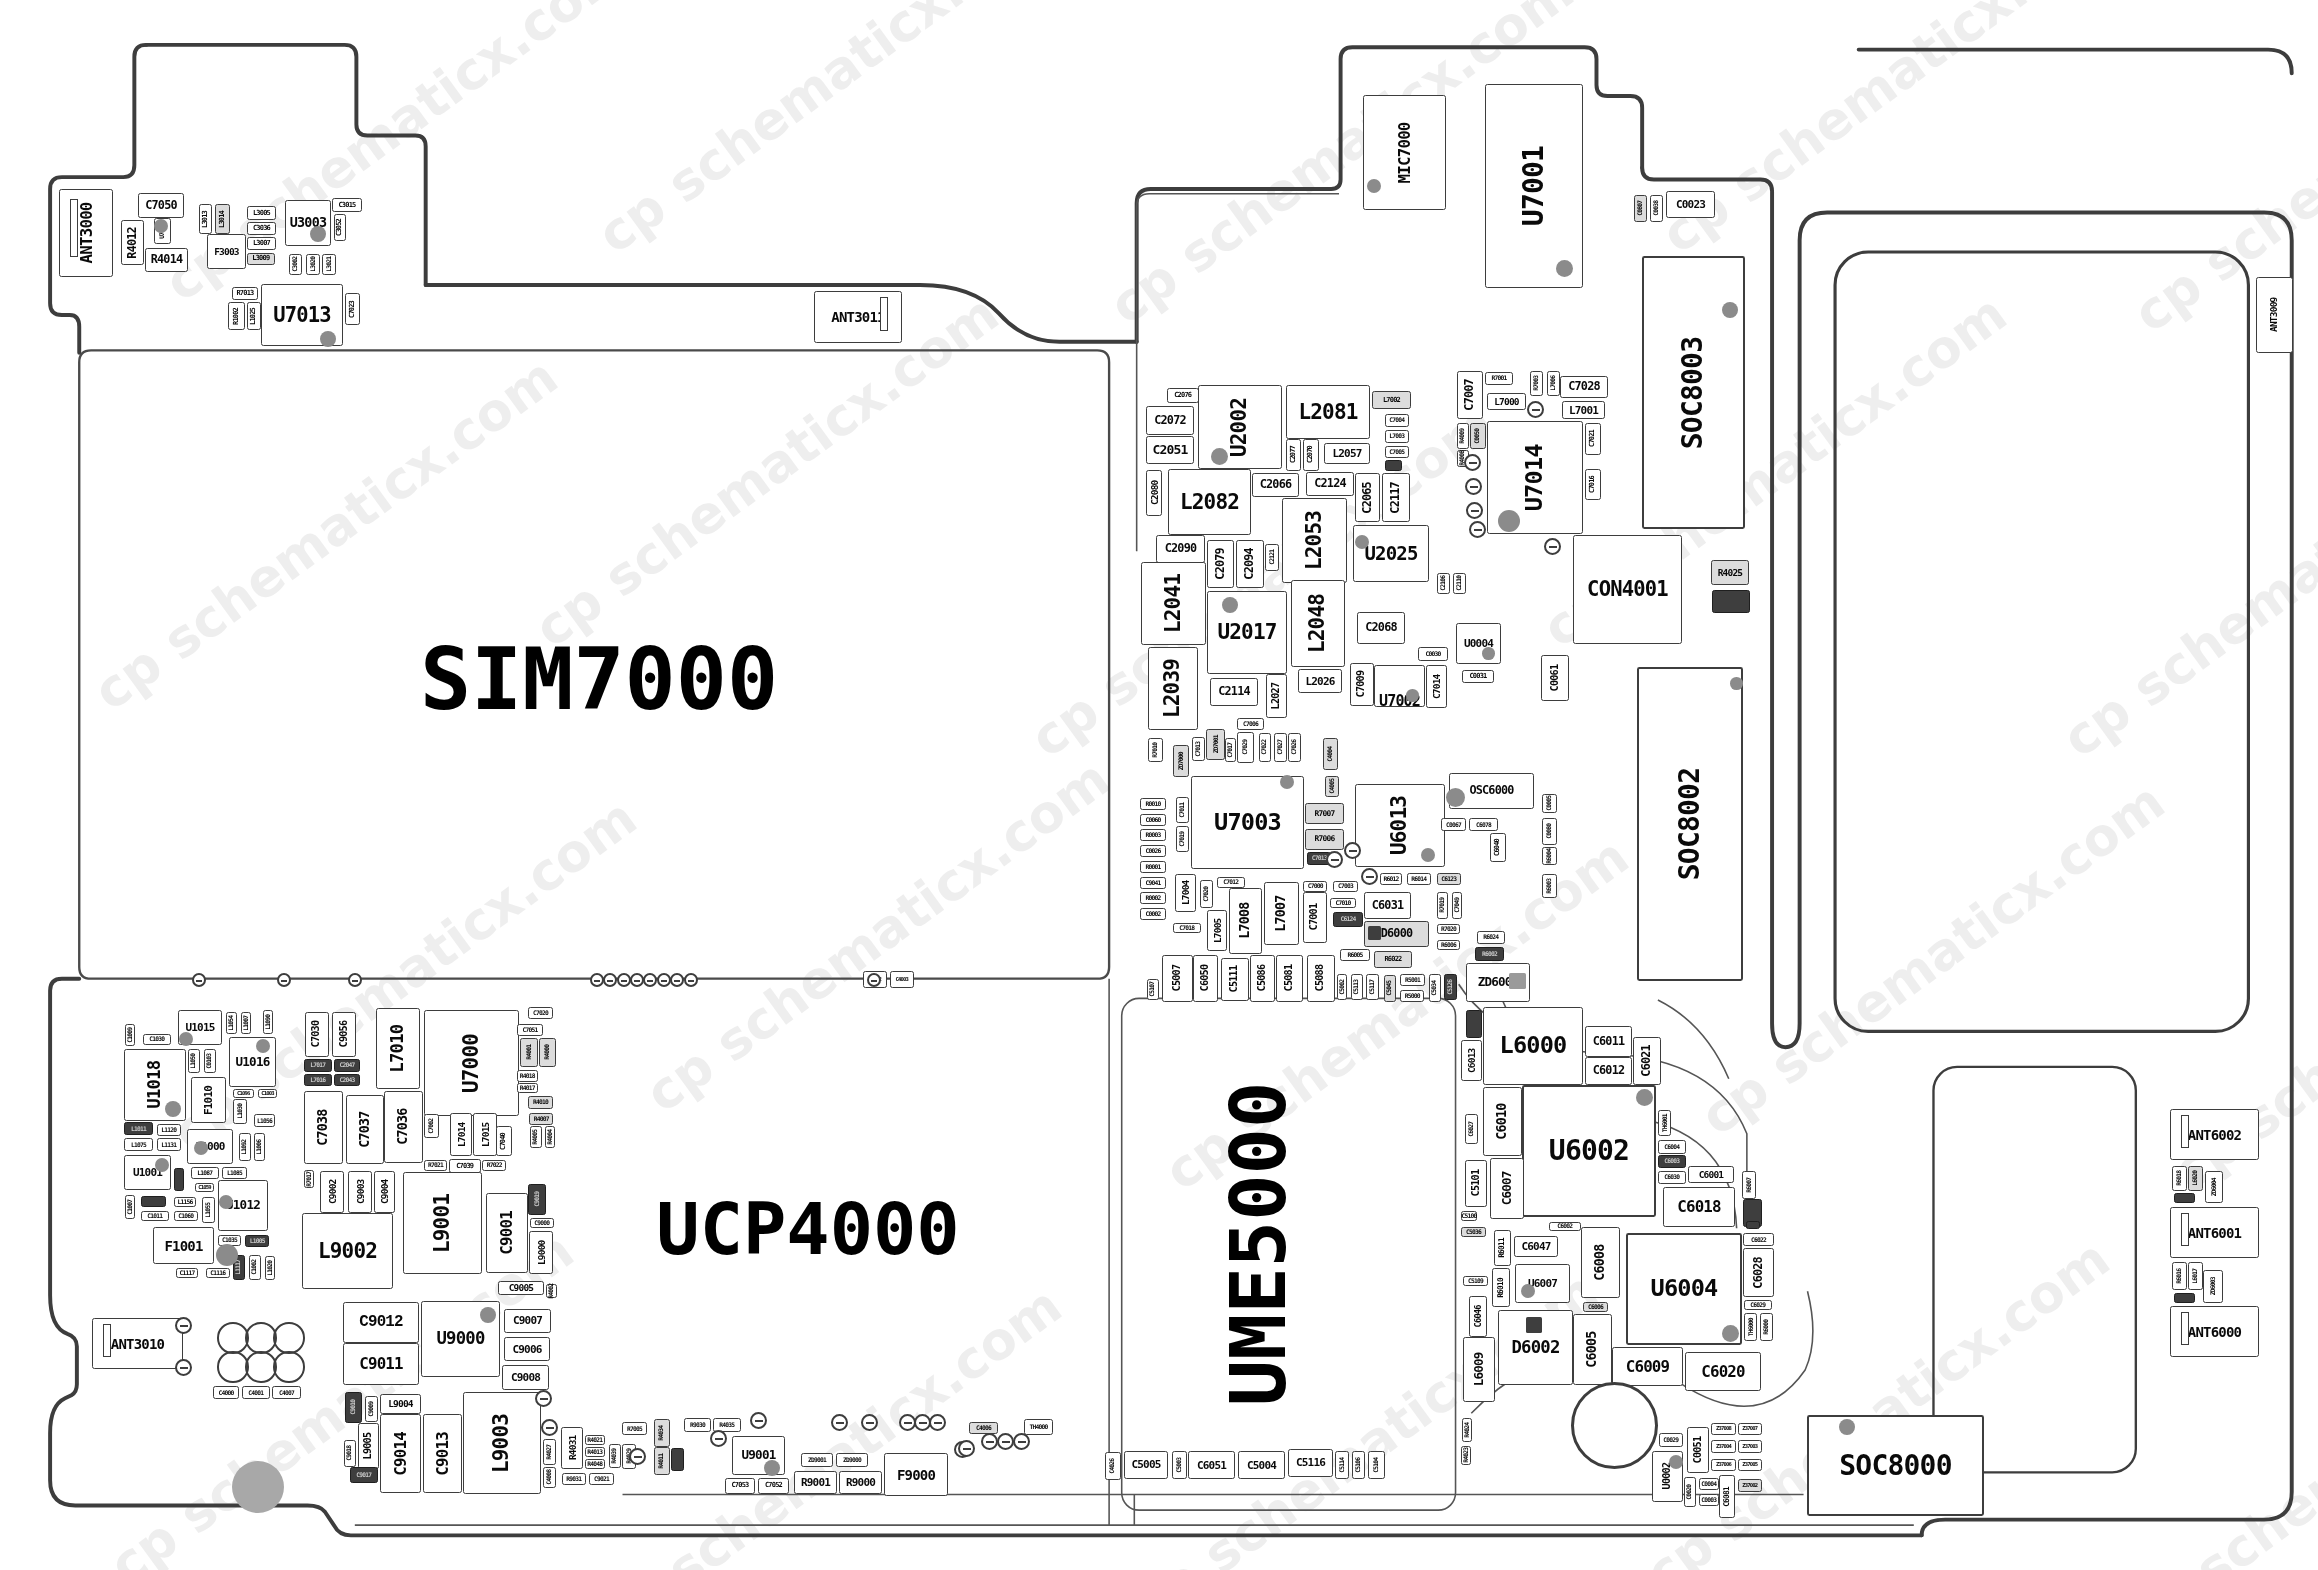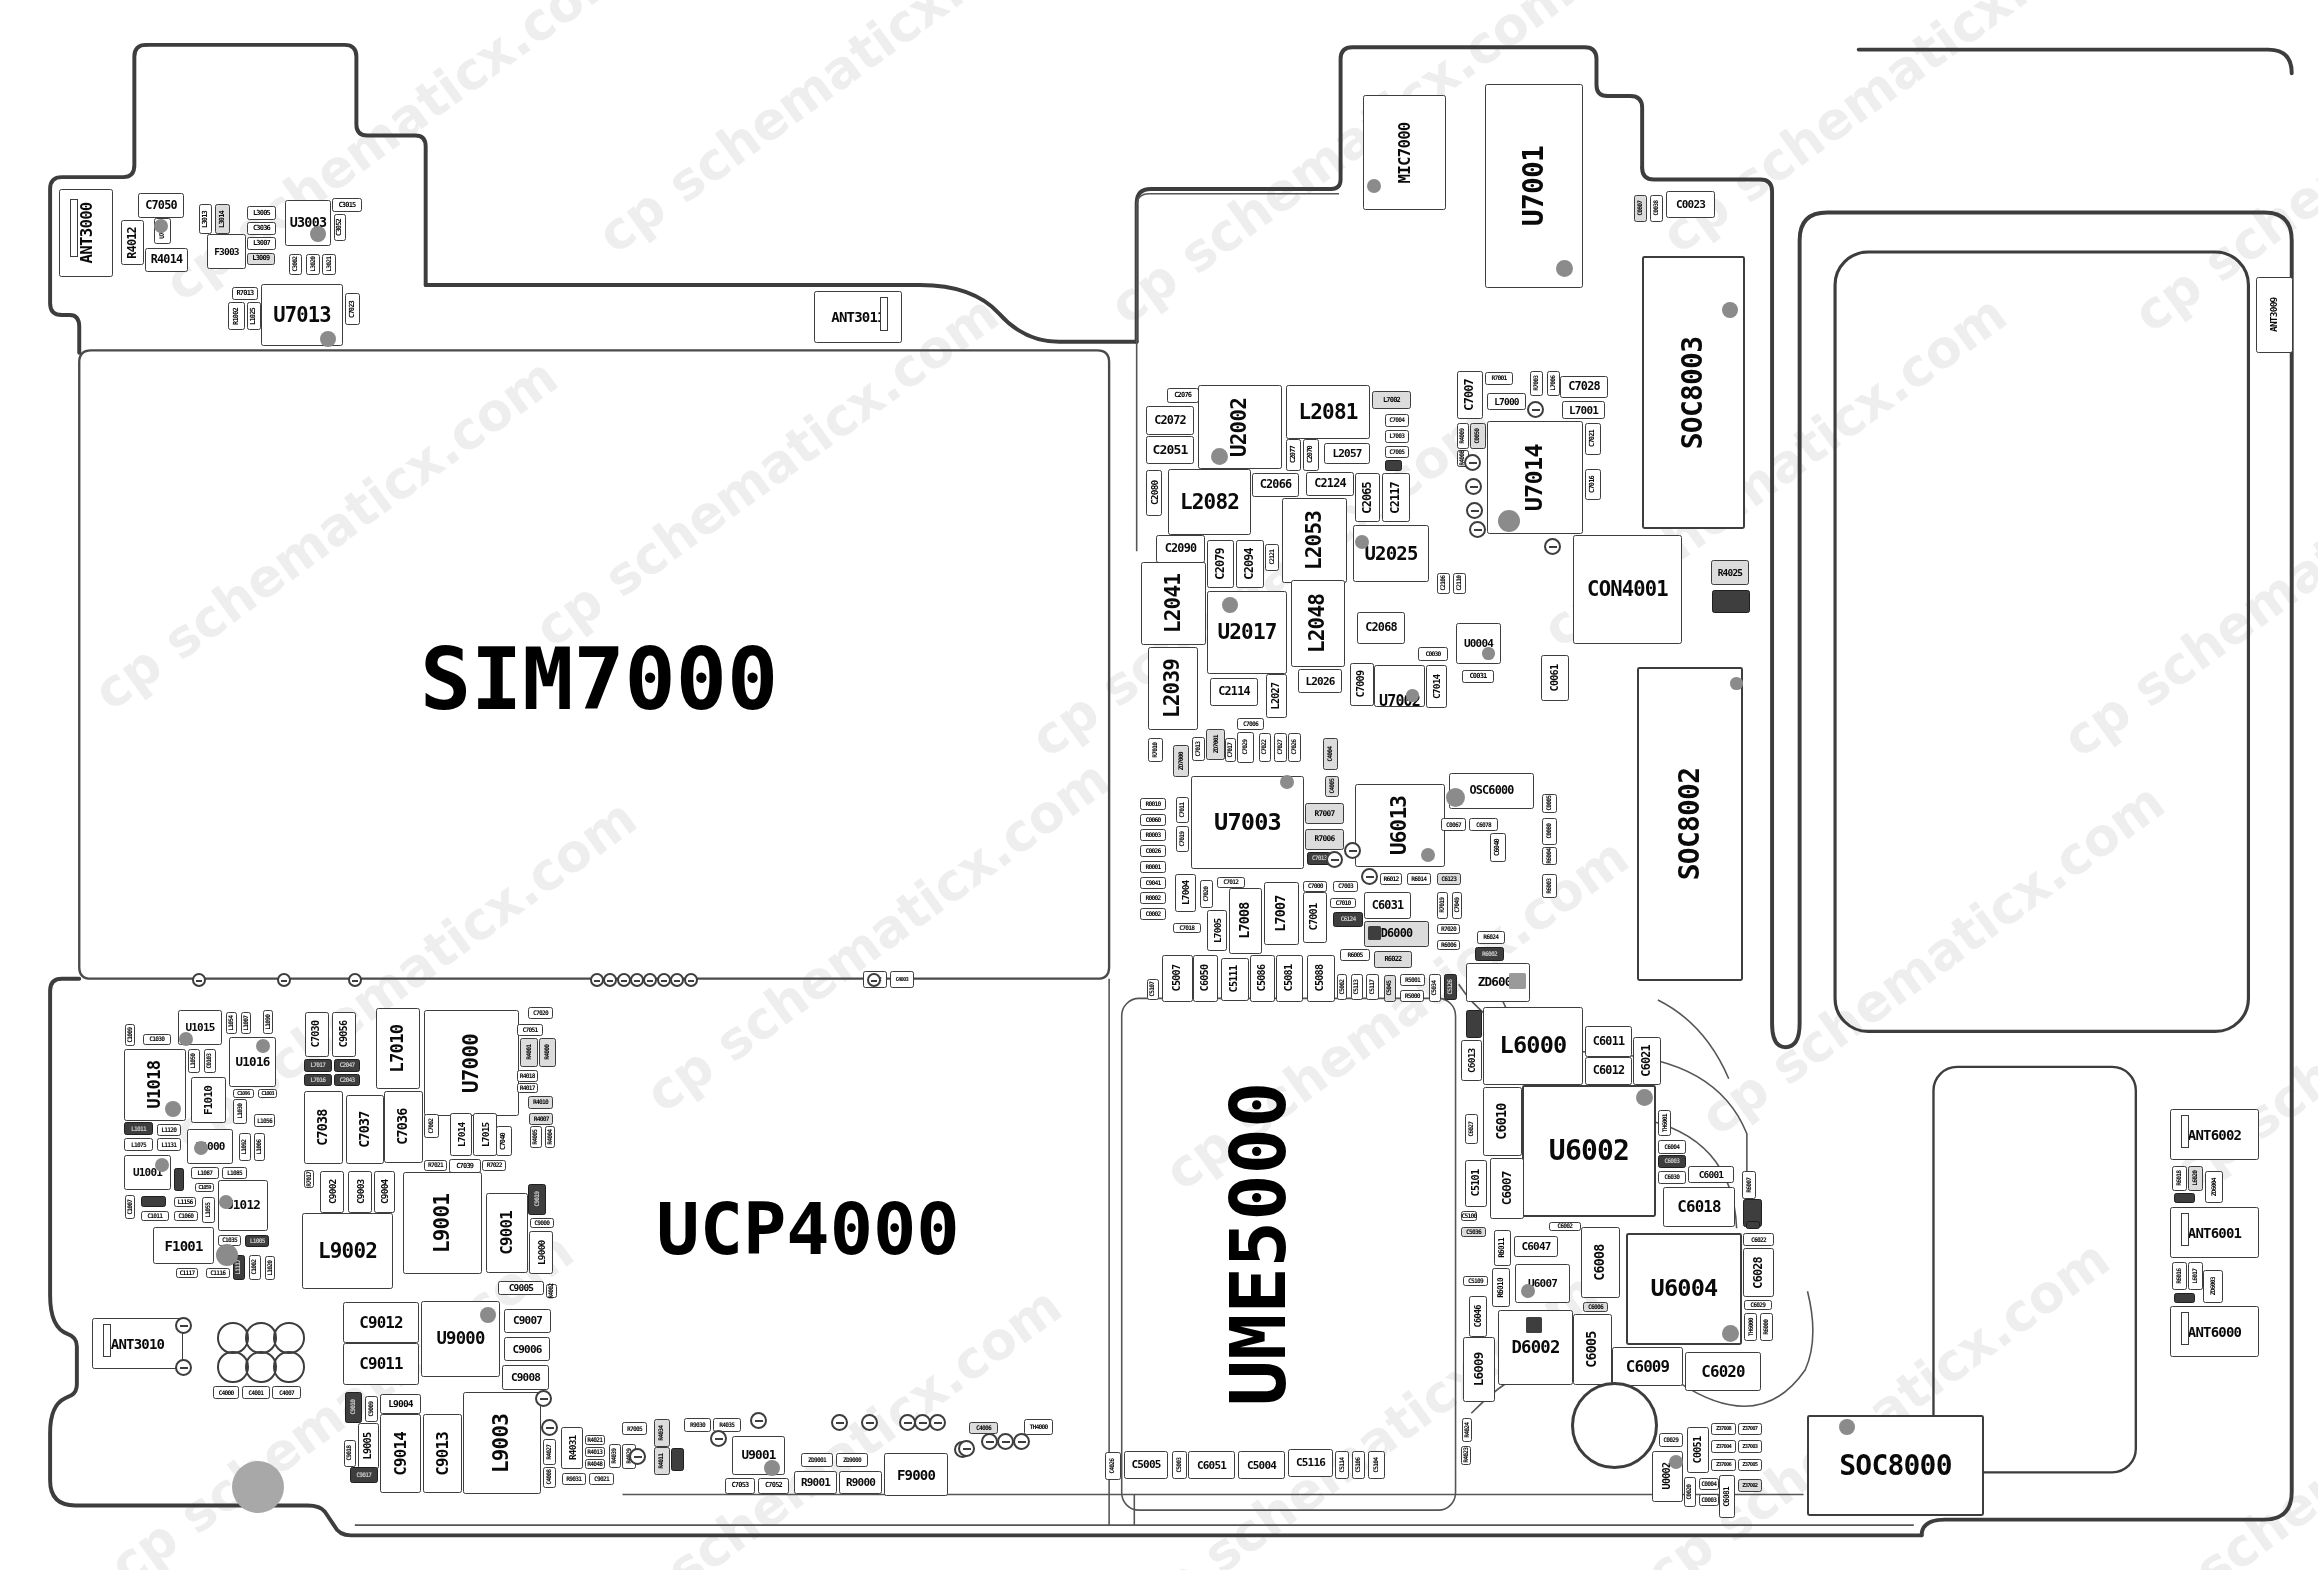--- a/index.html
+++ b/index.html
@@ -789,21 +789,21 @@
       <div class="comp v sm" style="left: 1335px; top: 1451px; width: 14px; height: 27.6px;">
         <span style="font-size: 6.3px;">C5114</span>
       </div>
       <div class="comp v sm" style="left: 1352px; top: 1451px; width: 12.6px; height: 27.6px;">
         <span style="font-size: 6.3px;">C5106</span>
       </div>
       <div class="comp v sm" style="left: 1368px; top: 1451px; width: 16.5px; height: 28px;">
         <span style="font-size: 6.3px;">C5104</span>
       </div>
       <div class="comp" style="left: 343px; top: 1302px; width: 76px; height: 41px;">
-        <span style="font-size: 15.8px;">C9012</span>
+        <span style="font-size: 15.8px; font-family: Liberation Mono, monospace;">C9012</span>
       </div>
       <div class="comp" style="left: 343px; top: 1343px; width: 76px; height: 42px;">
         <span style="font-size: 15.8px;">C9011</span>
       </div>
       <div class="comp" style="left: 421px; top: 1301px; width: 79px; height: 76px;">
         <span style="font-size: 17.3px;">U9000</span>
       </div>
       <div class="comp" style="left: 498px; top: 1281px; width: 46px; height: 14px;">
         <span style="font-size: 9.5px;">C9005</span>
       </div>

